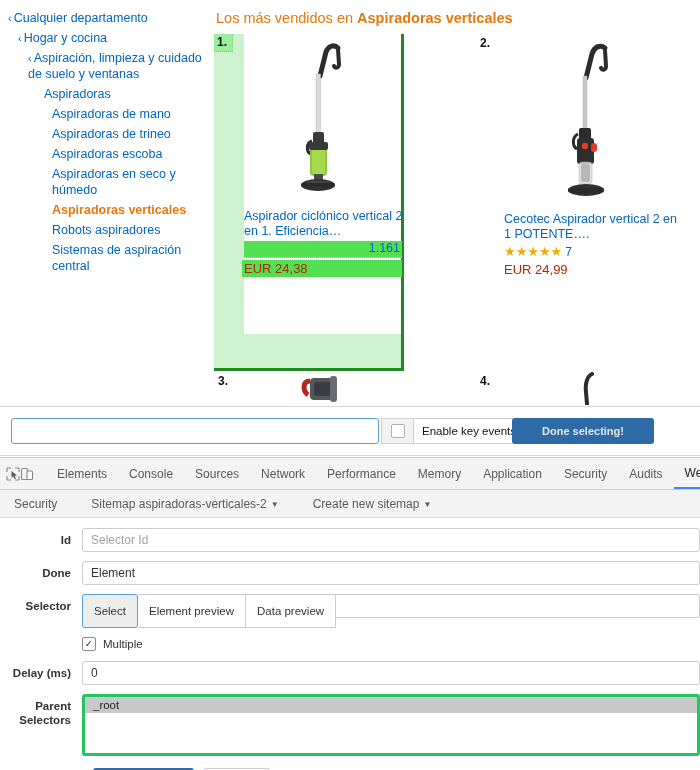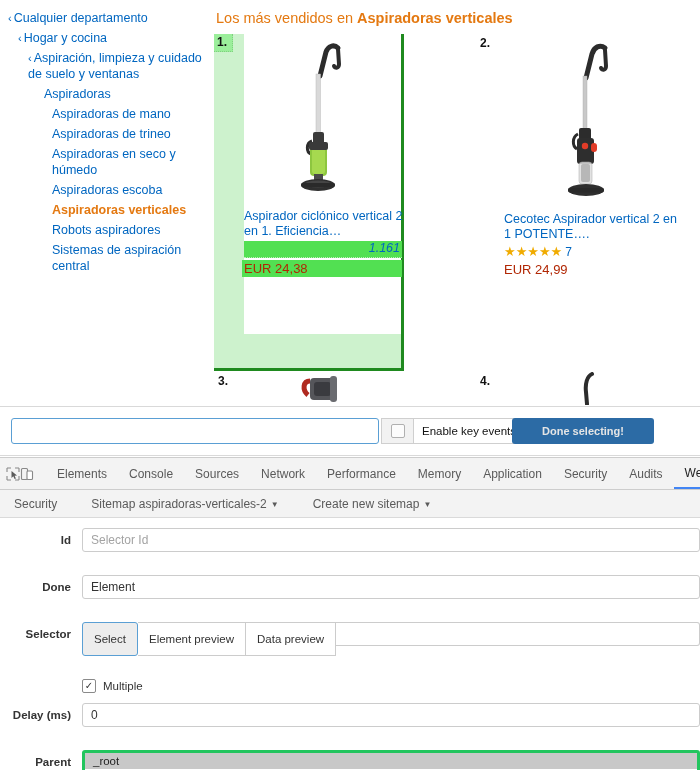--- a/index.html
+++ b/index.html
@@ -137,21 +137,20 @@
   #p1-title {
     position: absolute; left: 244px; top: 209px;
     width: 160px; z-index: 3;
     color: #0066c0; font-size: 12.5px; line-height: 15px;
   }
   #p1-stars-row {
     position: absolute; left: 244px; top: 241px;
     width: 158px; height: 16px; z-index: 3;
     background: #52e052;
     border-bottom: 1px dotted #b6f0b6;
-    font-style: italic;
   }
   #p1-rcount {
     position: absolute; right: 2px; top: 0px;
     color: #0066c0; font-size: 12.5px;
   }
   #p1-price-row {
     position: absolute; left: 242px; top: 260px;
     width: 160px; height: 17px; z-index: 3;
     background: #52e052;
   }
@@ -308,21 +307,21 @@
   
   #ws-form {
     position: relative;
     background: #fff;
     height: 253px;
     padding-top: 10px;
     box-sizing: border-box;
   }
   .form-row {
     display: flex;
-    margin-bottom: 23px;
+    margin-bottom: 9px;
   }
   .form-label {
     width: 82px;
     text-align: right;
     font-size: 11.5px;
     font-weight: bold;
     color: #333;
     padding-right: 11px;
     padding-top: 5px;
     box-sizing: border-box;
@@ -450,24 +449,24 @@
     <div class="cat-item cat-l3">
       <span>Aspiradoras</span>
     </div>
     <div class="cat-item cat-l4">
       <span>Aspiradoras de mano</span>
     </div>
     <div class="cat-item cat-l4">
       <span>Aspiradoras de trineo</span>
     </div>
     <div class="cat-item cat-l4">
+      <span>Aspiradoras escoba</span>
+    </div>
+    <div class="cat-item cat-l4">
       <span>Aspiradoras en seco y húmedo</span>
-    </div>
-    <div class="cat-item cat-l4">
-      <span>Aspiradoras escoba</span>
     </div>
     <div class="cat-item cat-l4 selected">
       <span>Aspiradoras verticales</span>
     </div>
     <div class="cat-item cat-l4">
       <span>Robots aspiradores</span>
     </div>
     <div class="cat-item cat-l4">
       <span>Sistemas de aspiración central</span>
     </div>

